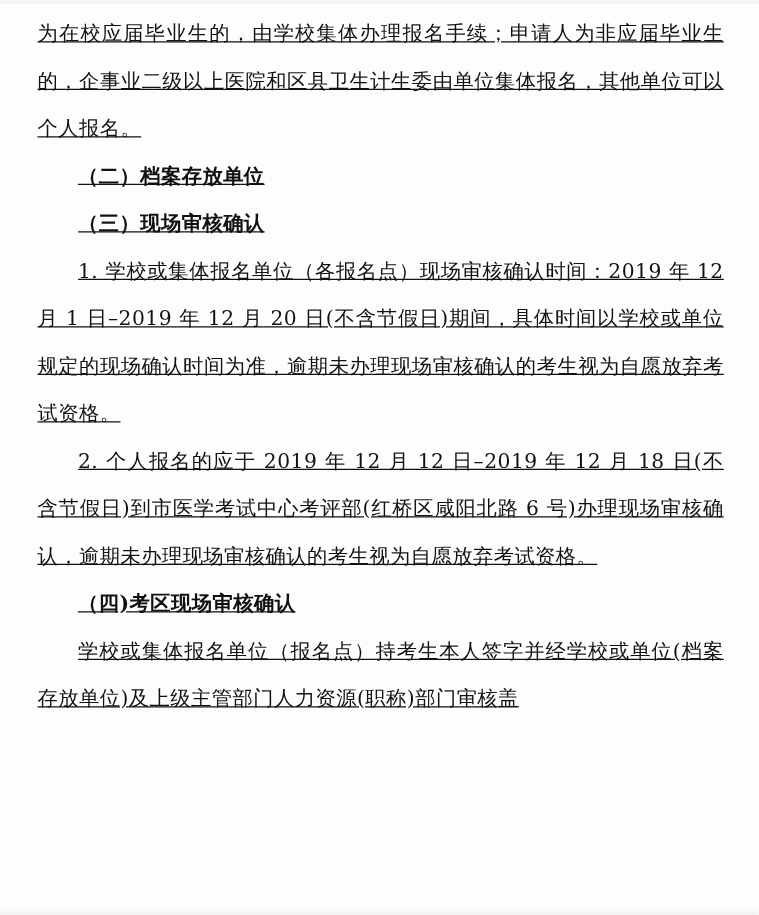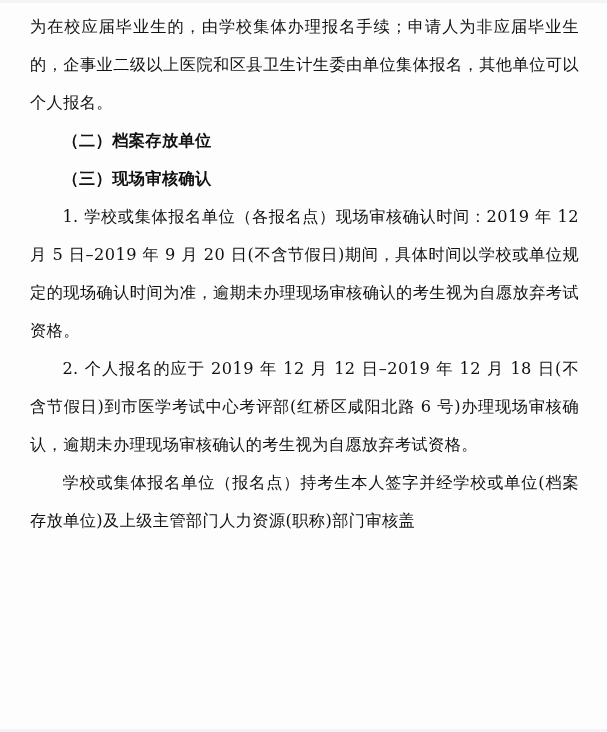--- a/index.html
+++ b/index.html
@@ -25,20 +25,21 @@
     color: #111111;
     font-size: 16.2px;
     line-height: 38px;
     letter-spacing: 0.4px;
     text-align: justify;
     text-justify: inter-ideograph;
   }
   p {
     margin: 0;
     padding: 0;
+    text-decoration: underline;
   }
   .p-indent {
     text-indent: 2em;
   }
   .p-flush {
     text-indent: 0;
   }
   .heading {
     text-indent: 2em;
     font-weight: 600;
@@ -55,17 +56,18 @@
 <body>
 
 <div id="page">
   <div class="noise" id="n1"></div>
   <div class="noise" id="n2"></div>
 
   <div class="doc-body">
     <p class="p-flush">为在校应届毕业生的，由学校集体办理报名手续；申请人为非应届毕业生的，企事业二级以上医院和区县卫生计生委由单位集体报名，其他单位可以个人报名。</p>
     <p class="heading">（二）档案存放单位</p>
     <p class="heading">（三）现场审核确认</p>
-    <p class="p-indent">1. 学校或集体报名单位（各报名点）现场审核确认时间：2019 年 12 月 5 日–2019 年 9 月 20 日(不含节假日)期间，具体时间以学校或单位规定的现场确认时间为准，逾期未办理现场审核确认的考生视为自愿放弃考试资格。</p>
+    <p class="p-indent">1. 学校或集体报名单位（各报名点）现场审核确认时间：2019 年 12 月 1 日–2019 年 12 月 20 日(不含节假日)期间，具体时间以学校或单位规定的现场确认时间为准，逾期未办理现场审核确认的考生视为自愿放弃考试资格。</p>
     <p class="p-indent">2. 个人报名的应于 2019 年 12 月 12 日–2019 年 12 月 18 日(不含节假日)到市医学考试中心考评部(红桥区咸阳北路 6 号)办理现场审核确认，逾期未办理现场审核确认的考生视为自愿放弃考试资格。</p>
+    <p class="heading">（四)考区现场审核确认</p>
     <p class="p-indent">学校或集体报名单位（报名点）持考生本人签字并经学校或单位(档案存放单位)及上级主管部门人力资源(职称)部门审核盖</p>
   </div>
 </div>
 
 </body></html>

